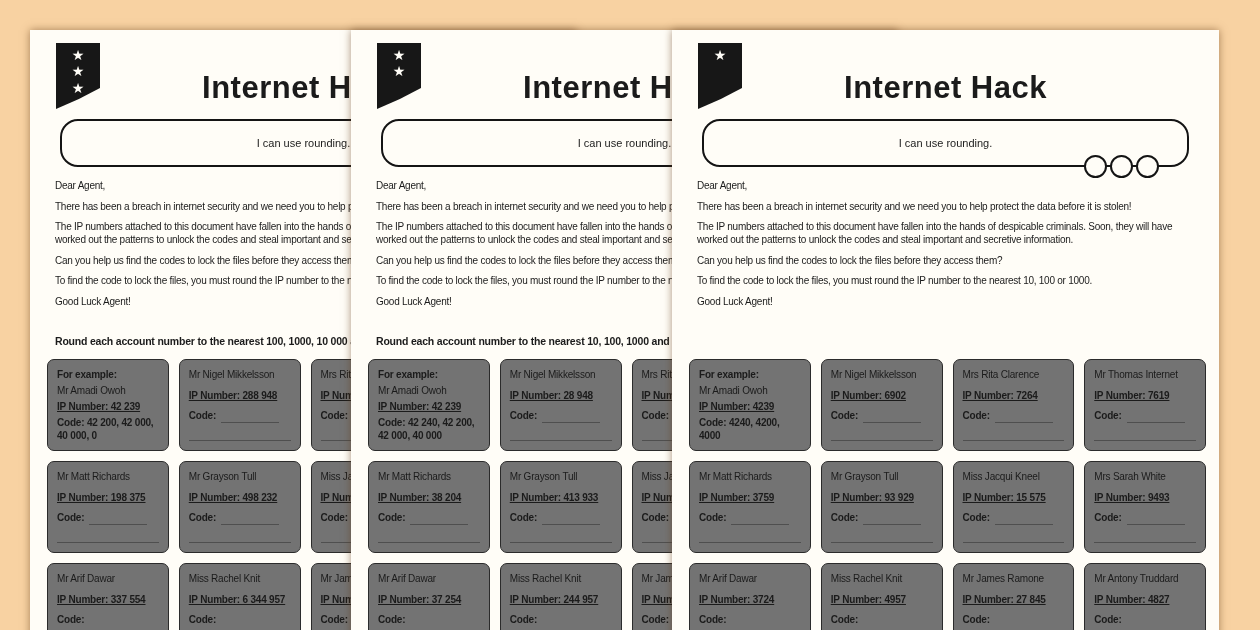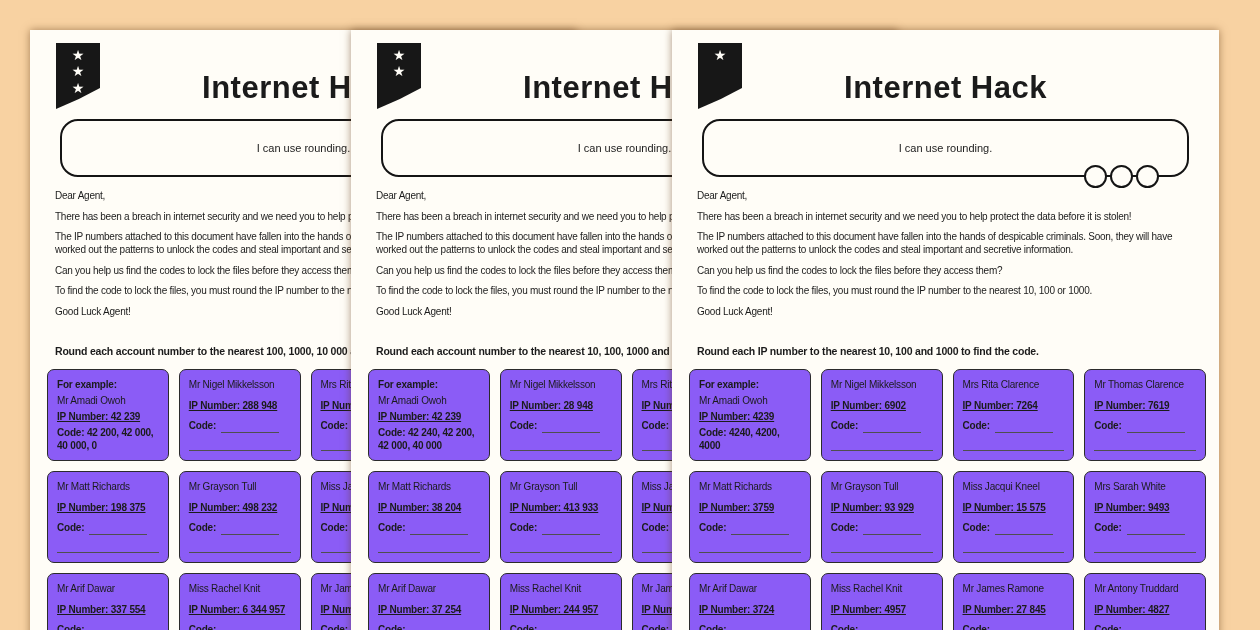--- a/index.html
+++ b/index.html
@@ -5,31 +5,31 @@
   html,body{margin:0;padding:0;}
   #canvas{position:relative;width:1260px;height:630px;overflow:hidden;
           font-family:"Liberation Sans",sans-serif;color:#1b1b1b;}
   .page{position:absolute;width:547px;height:660px;background:#fffdf7;
         box-shadow:0 0 8px rgba(99,58,21,.55);box-sizing:border-box;padding-top:14px;}
   .badge{position:absolute;left:26px;top:13px;width:44px;height:66px;background:#171717;
          clip-path:polygon(0 0,100% 0,100% 68%,52% 85%,0 100%);
          display:flex;flex-direction:column;align-items:center;padding-top:5px;gap:1px;box-sizing:border-box;}
   .star{color:#fffdf7;font-size:14px;line-height:1.1;}
   .title{margin:26px 0 0;text-align:center;font-size:31px;font-weight:bold;letter-spacing:.5px;}
-  .objective-box{position:relative;margin:13px 30px 0;height:58px;border:2.5px solid #141414;
+  .objective-box{position:relative;margin:13px 30px 0;height:48px;border:2.5px solid #141414;
                  border-radius:18px;display:flex;align-items:center;justify-content:center;box-sizing:border-box;}
   .objective-text{font-size:11px;}
   .circles{position:absolute;right:28px;bottom:-13px;display:flex;gap:3px;}
   .circle{width:19px;height:19px;border:2.6px solid #141414;border-radius:50%;background:#fffdf7;}
   .letter-area{margin:12px 20px 0 25px;height:168px;display:flex;flex-direction:column;}
   .para{margin:0 0 7.5px;font-size:10px;line-height:1.3;letter-spacing:-.25px;}
   .instruction{margin:auto 0 0;font-size:10.5px;font-weight:bold;letter-spacing:-.2px;}
   .grid{margin:12px 13px 0 17px;display:grid;grid-template-columns:repeat(4,1fr);
         grid-auto-rows:92px;gap:10px;}
-  .card{position:relative;border:1.6px solid #2b2b2b;border-radius:7px;background:#8b5cf6;
+  .card{position:relative;border:1.6px solid #2b2b2b;border-radius:7px;background:#737373;
         padding:9px 9px 0;box-sizing:border-box;overflow:hidden;}
   .card p{margin:0 0 8px;font-size:10px;line-height:1.25;letter-spacing:-.2px;}
   .ip{font-weight:bold;text-decoration:underline;}
   .example-label{font-weight:bold;}
   .code-row{display:flex;align-items:baseline;font-weight:bold;}
   .code-value{font-weight:bold;}
   .card.example p{margin-bottom:3.5px;}
   .card.example .code-row{display:block;}
   .code-blank{width:58px;border-bottom:1.8px solid #4f4f4f;align-self:flex-end;height:3px;margin-left:5px;}
   .bottom-line{position:absolute;left:9px;right:9px;bottom:9px;border-bottom:1.8px solid #4f4f4f;}
@@ -355,21 +355,20 @@
       </div>
       <div class="letter-area">
         <div class="letter">
           <p class="para">Dear Agent,</p>
           <p class="para">There has been a breach in internet security and we need you to help protect the data before it is stolen!</p>
           <p class="para">The IP numbers attached to this document have fallen into the hands of despicable criminals. Soon, they will have worked out the patterns to unlock the codes and steal important and secretive information.</p>
           <p class="para">Can you help us find the codes to lock the files before they access them?</p>
           <p class="para">To find the code to lock the files, you must round the IP number to the nearest 10, 100 or 1000.</p>
           <p class="para">Good Luck Agent!</p>
         </div>
-        <p class="instruction">Round each IP number to the nearest 10, 100 and 1000 to find the code.</p>
       </div>
       <div class="grid">
     <div class="card example">
       <p class="example-label">For example:</p>
       <p class="name">Mr Amadi Owoh</p>
       <p class="ip">IP Number: 4239</p>
       <p class="code-row"><span class="code-label">Code:</span><span class="code-value">&nbsp;4240, 4200, 4000</span></p>
 
     </div>
 
@@ -390,21 +389,21 @@
       <p class="ip">IP Number: 7264</p>
       <p class="code-row">
             <span class="code-label">Code:</span>
             <span class="code-blank"></span>
           </p>
       <div class="bottom-line"></div>
     </div>
 
     <div class="card">
 
-      <p class="name">Mr Thomas Clarence</p>
+      <p class="name">Mr Thomas Internet</p>
       <p class="ip">IP Number: 7619</p>
       <p class="code-row">
             <span class="code-label">Code:</span>
             <span class="code-blank"></span>
           </p>
       <div class="bottom-line"></div>
     </div>
 
     <div class="card">
 

